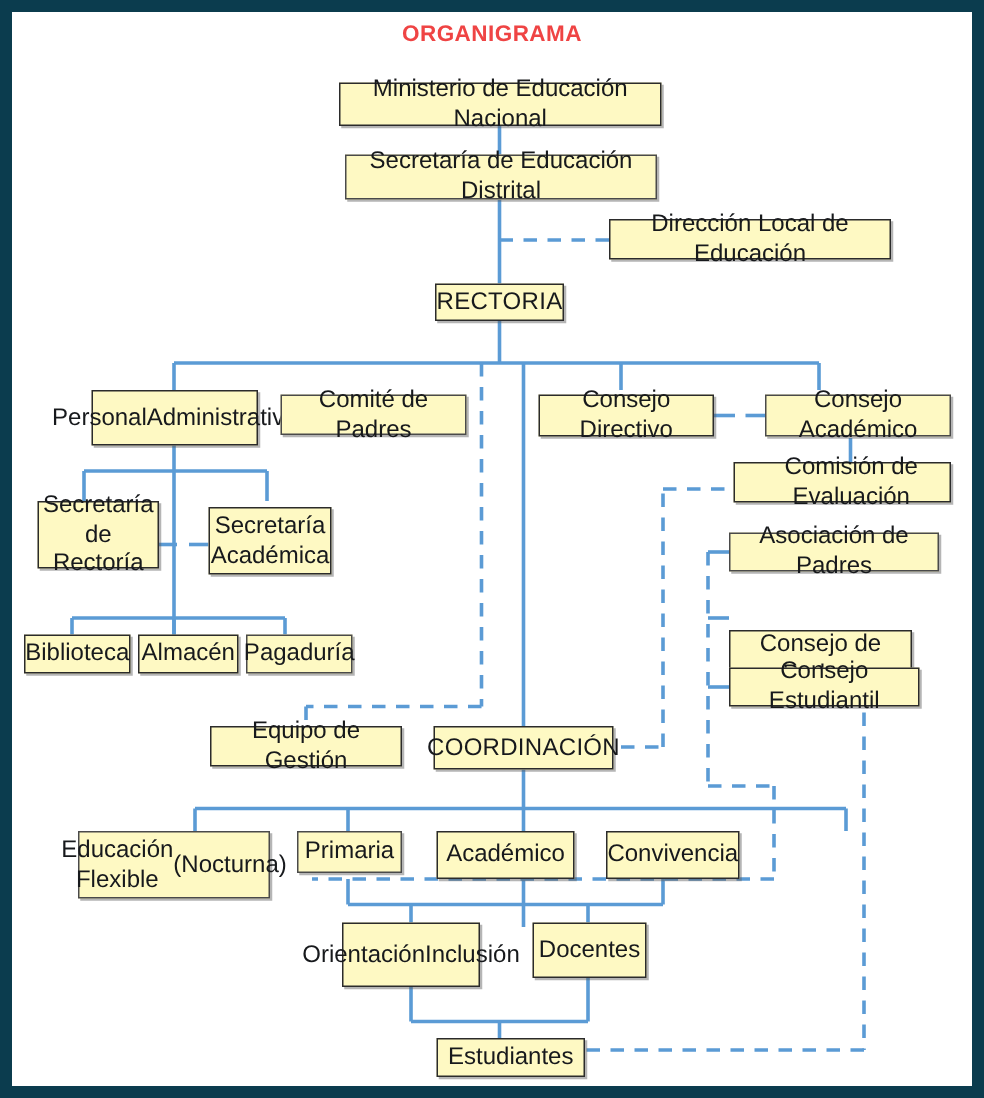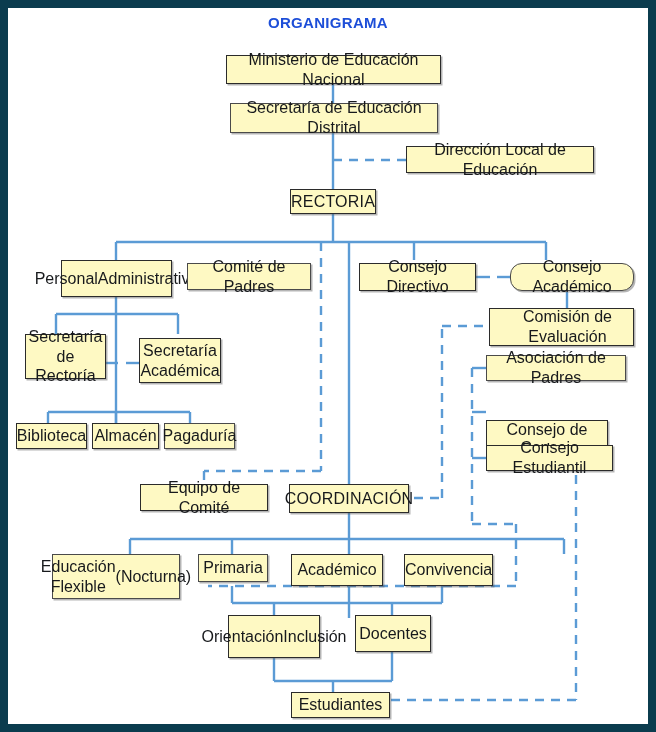--- a/index.html
+++ b/index.html
@@ -46,21 +46,21 @@
     z-index: 1;
   }
   #title {
     position: absolute;
     left: 0;
     top: 6px;
     width: 640px;
     text-align: center;
     font-size: 15px;
     font-weight: bold;
-    color: #1d4ed8;
+    color: #ef4444;
     letter-spacing: 0.3px;
     z-index: 3;
   }
   .node {
     position: absolute;
     box-sizing: border-box;
     background: #fef9c3;
     border: 1.6px solid #2b2b2b;
     display: flex;
     align-items: center;
@@ -198,25 +198,25 @@
     </div>
 
     <div class="node thin" style="left:179px; top:255px; width:124px; height:27px;">
       <span>Comité de Padres</span>
     </div>
 
     <div class="node" style="left:351px; top:255px; width:117px; height:28px;justify-content:center;">
       <span>Consejo Directivo</span>
     </div>
 
-    <div class="node thin" style="left:502px; top:255px; width:124px; height:28px;border-radius:12px;">
+    <div class="node thin" style="left:502px; top:255px; width:124px; height:28px;">
       <span>Consejo Académico</span>
     </div>
 
-    <div class="node" style="left:481px; top:300px; width:145px; height:38px;padding-left:16px;">
+    <div class="node" style="left:481px; top:300px; width:145px; height:27px;padding-left:16px;">
       <span>Comisión de Evaluación</span>
     </div>
 
     <div class="node" style="left:17px; top:326px; width:81px; height:45px; flex-direction:column;">
       <span>Secretaría</span>
       <span>de Rectoría</span>
     </div>
 
     <div class="node" style="left:131px; top:330px; width:82px; height:45px; flex-direction:column;">
       <span>Secretaría</span>
@@ -241,21 +241,21 @@
 
     <div class="node" style="left:84px; top:415px; width:67px; height:26px;">
       <span>Almacén</span>
     </div>
 
     <div class="node thin" style="left:156px; top:415px; width:71px; height:26px;">
       <span>Pagaduría</span>
     </div>
 
     <div class="node" style="left:132px; top:476px; width:128px; height:27px;">
-      <span>Equipo de Comité</span>
+      <span>Equipo de Gestión</span>
     </div>
 
     <div class="node caps" style="left:281px; top:476px; width:120px; height:29px;">
       <span>COORDINACIÓN</span>
     </div>
 
     <div class="node thin" style="left:44px; top:546px; width:128px; height:45px; flex-direction:row;">
       <span>Educación Flexible</span>
       <span>(Nocturna)</span>
     </div>

